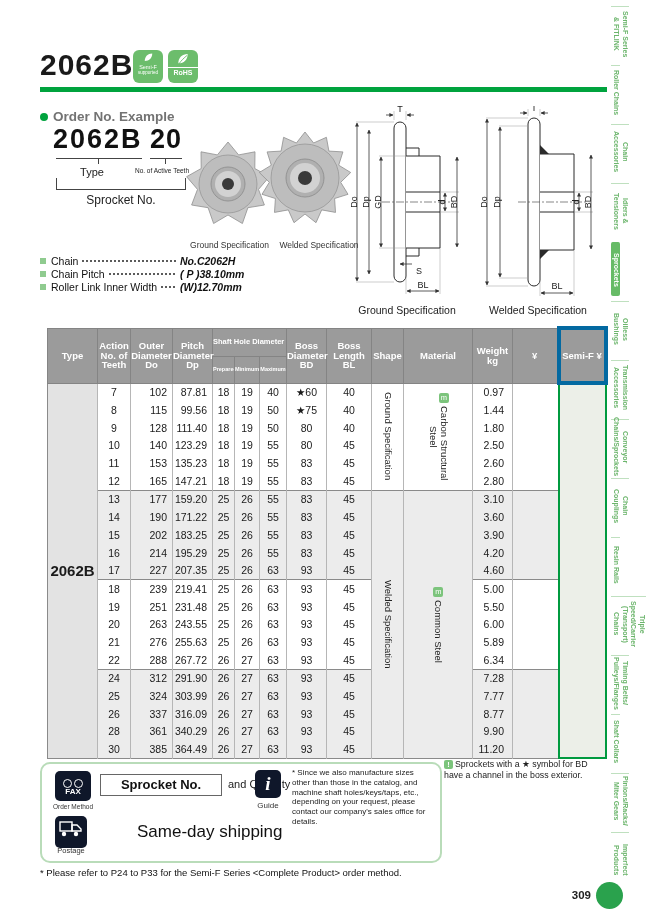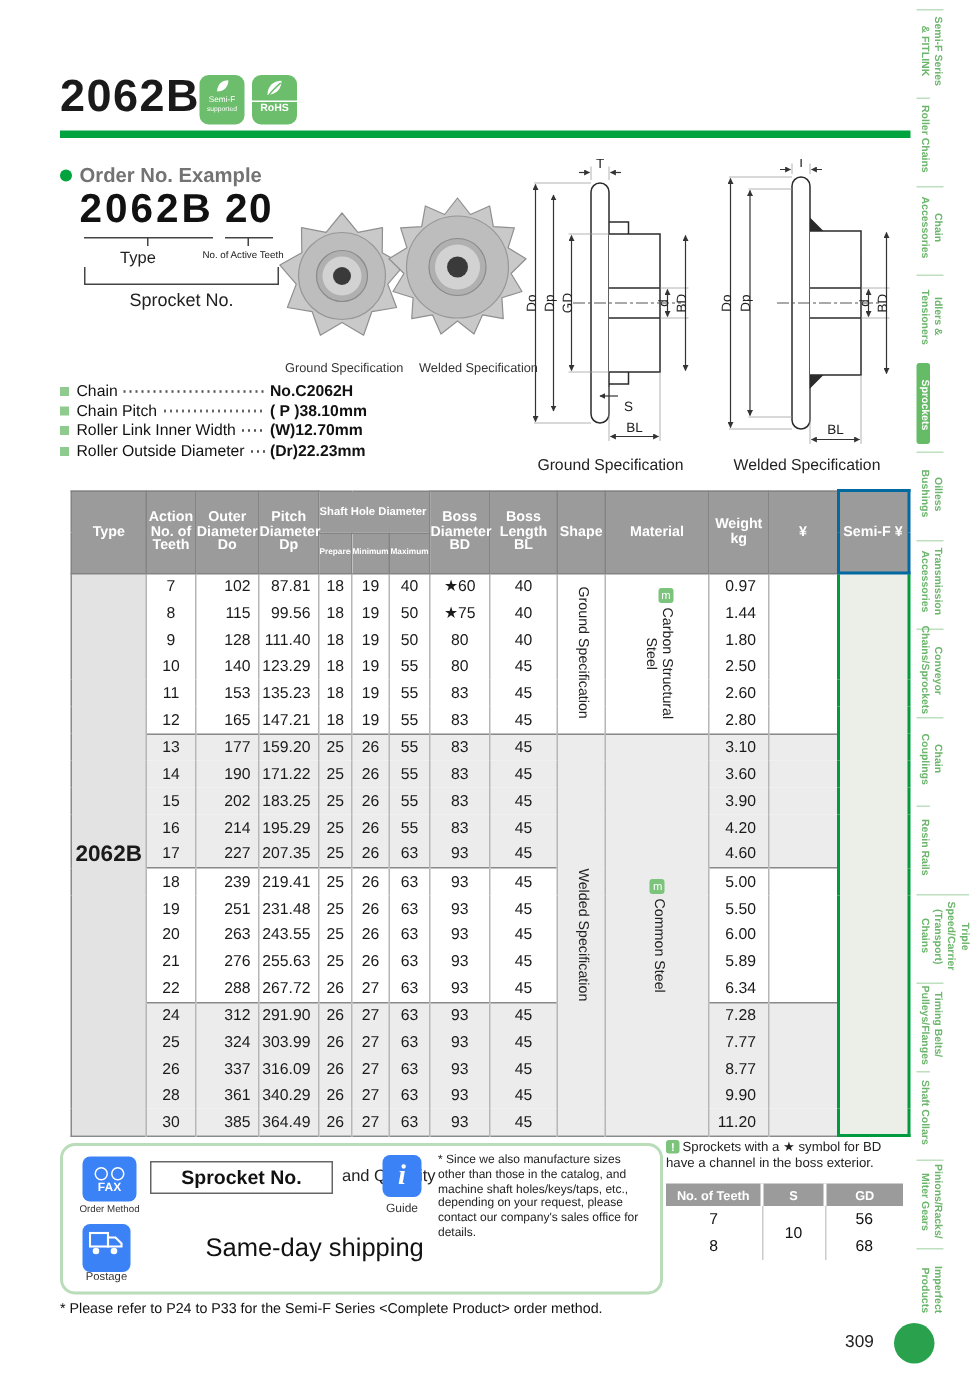--- a/index.html
+++ b/index.html
@@ -28,48 +28,48 @@
   .bracket{position:absolute;left:56px;top:178px;width:128px;height:11px;border-left:1.3px solid #444;border-right:1.3px solid #444;border-bottom:1.3px solid #444;}
   .lbl-sprocket{position:absolute;left:66px;top:193px;width:110px;text-align:center;font-size:12px;color:#222;}
   .photo-caption{position:absolute;top:240px;font-size:8.5px;color:#333;text-align:center;}
 
   
   .spec-list{position:absolute;left:40px;top:254px;width:230px;}
   .spec-item{display:flex;align-items:center;height:13.4px;font-size:10.5px;color:#111;}
   .spec-bullet{width:6px;height:6px;background:#8fcb8f;margin-right:5px;flex:none;}
   .spec-label{white-space:nowrap;}
   .spec-dots{flex:1;height:10px;margin:0 3px;background-image:radial-gradient(circle,#555 0.7px,transparent 0.9px);background-size:4px 10px;background-repeat:repeat-x;background-position:0 center;}
-  .spec-value{width:90px;flex:none;font-weight:bold;white-space:nowrap;}
+  .spec-value{width:90px;flex:none;font-weight:bold;white-space:nowrap;font-style:italic;}
 
   
   .diagram{position:absolute;top:106px;}
   .diag-caption{position:absolute;top:304px;font-size:10.5px;color:#222;text-align:center;}
   .dlbl{font-size:9px;fill:#222;font-family:"Liberation Sans",sans-serif;}
 
   
   .sptable{position:absolute;left:47px;top:326px;border-collapse:collapse;table-layout:fixed;width:558px;border:1px solid #8a8a8a;}
   .sptable th{background:#9b9b9b;color:#fff;border:1px solid #848484;font-weight:bold;font-size:9.5px;padding:0;line-height:1.05;}
   .sptable thead tr:first-child th{height:27px;}
   .sptable th.shaft{font-size:7.5px;white-space:nowrap;overflow:hidden;}
   .sptable th.sub{font-size:5.5px;height:26px;white-space:nowrap;overflow:hidden;font-weight:bold;}
-  .sptable th.semif{border:2px solid #0369a1;}
+  .sptable th.semif{border:4px solid #0369a1;}
   .sptable td{border-left:1px solid #b6b6b6;height:17.7px;padding:0;text-align:center;font-size:10.5px;color:#1a1a1a;background:#fff;}
   .sptable tr.stripe td{background:#ececec;}
   .sptable tr.gstart td{border-top:1px solid #8a8a8a;}
   .sptable td.cell-type{background:#e3e3e3;font-weight:bold;font-size:15px;border-left:none;}
   .sptable td.c-do,.sptable td.c-dp{text-align:right;padding-right:5px;}
   .sptable td.c-weight{text-align:right;padding-right:8px;}
   .sptable td.c-yen{background:#fff;}
   .sptable td.cell-shape,.sptable td.cell-material{writing-mode:vertical-rl;background:#fff;font-size:9.5px;vertical-align:middle;text-align:center;line-height:1.15;color:#222;}
   .sptable td.cell-semif{background:#ecefe8;border:2px solid #009a3f;}
   .mat-icon{display:inline-block;width:10px;height:10px;background:#7cc47c;color:#fff;border-radius:2px;font-size:7.5px;line-height:10px;text-align:center;margin:1px 0 3px 0;writing-mode:horizontal-tb;}
 
   
   .order-box{position:absolute;left:40px;top:762px;width:398px;height:97px;border:2px solid #b9dcb9;border-radius:10px;}
-  .sq-icon{position:absolute;background:#3b82f6;border-radius:5px;color:#fff;text-align:center;}
+  .sq-icon{position:absolute;background:#0f172a;border-radius:5px;color:#fff;text-align:center;}
   .fax-icon{left:13px;top:7px;width:36px;height:30px;}
   .fax-rings{height:14px;padding-top:3px;}
   .ring{display:inline-block;width:7px;height:7px;border:1.5px solid #fff;border-radius:50%;margin:0 1px;}
   .fax-text{font-size:8px;font-weight:bold;line-height:8px;}
   .icon-label{position:absolute;font-size:6.5px;color:#333;text-align:center;}
   .sprocket-box{position:absolute;left:58px;top:10px;width:120px;height:20px;border:1.5px solid #666;background:#fff;font-size:13px;font-weight:bold;text-align:center;line-height:20px;color:#111;}
   .and-qty{position:absolute;left:186px;top:14px;font-size:11px;color:#222;}
   .guide-icon{left:213px;top:6px;width:26px;height:28px;font-family:"Liberation Serif",serif;font-size:19px;font-weight:bold;font-style:italic;line-height:28px;}
   .box-note{position:absolute;left:250px;top:4px;width:142px;font-size:8px;line-height:1.23;color:#222;}
   .truck-icon{left:13px;top:52px;width:32px;height:28px;padding-top:4px;}
@@ -79,21 +79,21 @@
   .bd-note{position:absolute;left:444px;top:759px;width:164px;font-size:8.8px;line-height:1.25;color:#222;}
   .bang-icon{display:inline-block;width:9px;height:9px;background:#7cc47c;border-radius:2px;color:#fff;font-size:7.5px;font-weight:bold;line-height:9px;text-align:center;margin-right:2px;}
   .mini-table{position:absolute;left:444px;top:789px;border-collapse:collapse;width:158px;table-layout:fixed;}
   .mini-table th{background:#9b9b9b;color:#fff;font-size:8.5px;font-weight:bold;height:15px;padding:0;border-right:2px solid #fff;}
   .mini-table th:last-child{border-right:none;}
   .mini-table td{font-size:10.5px;text-align:center;height:18px;padding:0;color:#111;border-left:1px solid #ccc;}
   .mini-table td:first-child{border-left:none;}
 
   
   .footnote{position:absolute;left:40px;top:867px;font-size:9.5px;color:#111;}
-  .page-num{position:absolute;left:555px;top:889px;width:36px;text-align:center;font-size:11.5px;color:#222;}
+  .page-num{position:absolute;left:555px;top:889px;width:36px;text-align:right;font-size:11.5px;color:#222;font-weight:bold;}
   .page-dot{position:absolute;left:596px;top:882px;width:27px;height:27px;border-radius:50%;background:#2aa24d;}
 
   
   .sidebar{position:absolute;left:611px;top:6px;width:38px;}
   .side-tab{writing-mode:vertical-rl;height:52px;margin-bottom:5px;font-size:7px;font-weight:bold;color:#6cb56c;display:flex;align-items:center;justify-content:center;text-align:center;border-top:1px solid #bfe0bf;line-height:1.25;padding-top:1px;cursor:pointer;}
   .side-tab.active{background:#66bb66;color:#fff;border-radius:2px;border-top-color:#66bb66;}
 </style>
 </head>
 <body>
 
@@ -154,26 +154,20 @@
         <span class="spec-bullet"></span>
         <span class="spec-label">Chain Pitch</span>
         <span class="spec-dots"></span>
         <span class="spec-value">( P )38.10mm</span>
       </div>
       <div class="spec-item">
         <span class="spec-bullet"></span>
         <span class="spec-label">Roller Link Inner Width</span>
         <span class="spec-dots"></span>
         <span class="spec-value">(W)12.70mm</span>
-      </div>
-      <div class="spec-item">
-        <span class="spec-bullet"></span>
-        <span class="spec-label">Roller Outside Diameter</span>
-        <span class="spec-dots"></span>
-        <span class="spec-value">(Dr)22.23mm</span>
       </div>
     </div>
 
   <svg class="diagram" style="left:348px;" width="118" height="196" viewBox="0 0 118 196">
     <defs>
         <marker id="aG" viewBox="0 0 10 10" refX="9" refY="5" markerWidth="5" markerHeight="5" orient="auto-start-reverse">
           <path d="M0,0 L10,5 L0,10 z" fill="#333"></path>
         </marker>
       </defs>
     <g stroke="#2b2b2b" fill="#fff" stroke-width="1">
@@ -581,45 +575,20 @@
           </g>
           <circle cx="5" cy="14" r="2.2" fill="#fff"></circle>
           <circle cx="17" cy="14" r="2.2" fill="#fff"></circle>
         </svg>
     </div>
     <div class="icon-label" style="left:4px;top:82px;width:50px;font-size:7.5px;">Postage</div>
     <div class="shipping">Same-day shipping</div>
   </div>
 
   <div class="bd-note"><span class="bang-icon">!</span><span>Sprockets with a ★ symbol for BD have a channel in the boss exterior.</span></div>
-  <table class="mini-table">
-    <colgroup>
-        <col style="width:64px">
-        <col style="width:42px">
-        <col style="width:52px">
-      </colgroup>
-    <thead>
-      <tr>
-        <th>No. of Teeth</th>
-        <th>S</th>
-        <th>GD</th>
-      </tr>
-    </thead>
-    <tbody>
-      <tr>
-        <td>7</td>
-        <td rowspan="2">10</td>
-        <td>56</td>
-      </tr>
-      <tr>
-        <td>8</td>
-        <td>68</td>
-      </tr>
-    </tbody>
-  </table>
 
   <div class="footnote">* Please refer to P24 to P33 for the Semi-F Series &lt;Complete Product&gt; order method.</div>
   <div class="page-num">309</div>
   <div class="page-dot"></div>
 
   <div class="sidebar">
       <div class="side-tab">Semi-F Series &amp; FITLINK</div>
       <div class="side-tab">Roller Chains</div>
       <div class="side-tab">Chain Accessories</div>
       <div class="side-tab">Idlers &amp; Tensioners</div>

